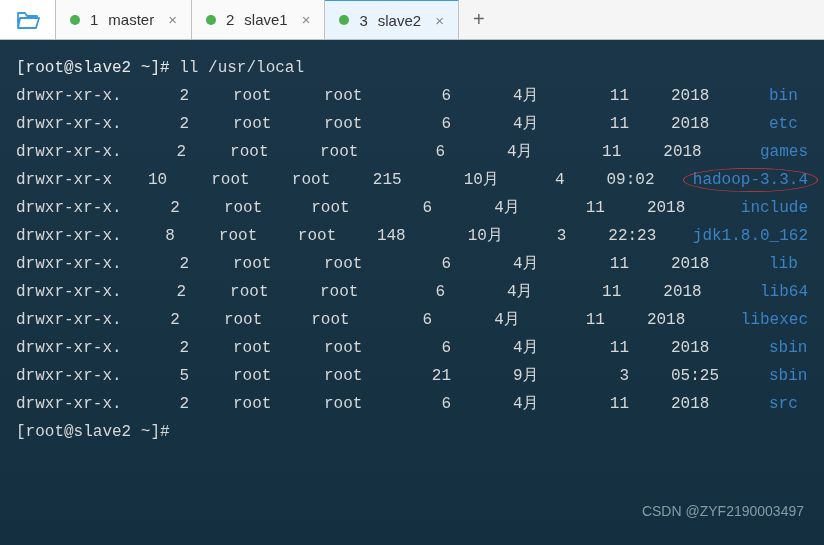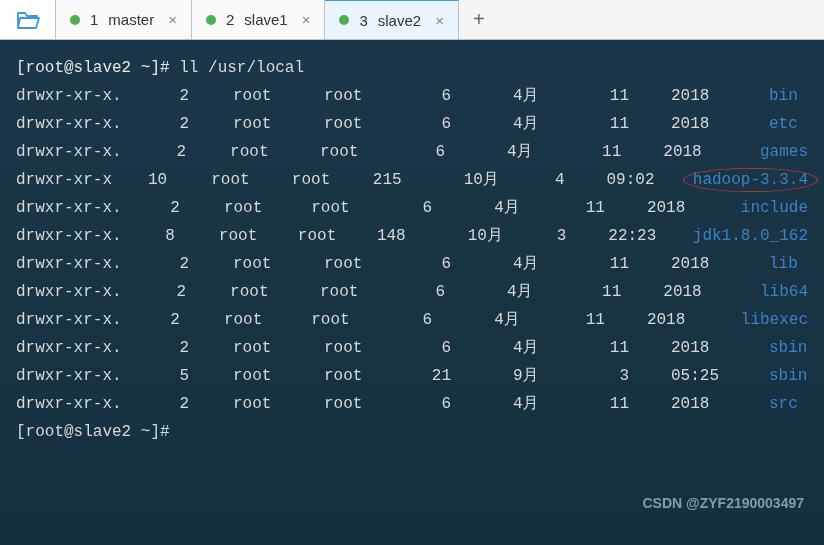--- a/index.html
+++ b/index.html
@@ -107,26 +107,25 @@
       left: -10px;
       right: -10px;
       top: -2px;
       bottom: -2px;
       pointer-events: none;
       transform: scaleY(0.75);
     }
     .watermark {
       position: absolute;
       right: 20px;
-      bottom: 28px;
+      bottom: 20px;
       color: #9aadb8;
       font-family: Arial, sans-serif;
       font-size: 14px;
       opacity: 0.85;
-      font-weight: bold;
     }
     .row {
       display: flex;
       gap: 36px;
     }
     .col-perm { width: 115px; }
     .col-links { width: 30px; text-align: right; padding-right: 8px;}
     .col-owner { width: 55px; }
     .col-group { width: 55px; }
     .col-size { width: 42px; text-align: right; padding-right: 6px;}

